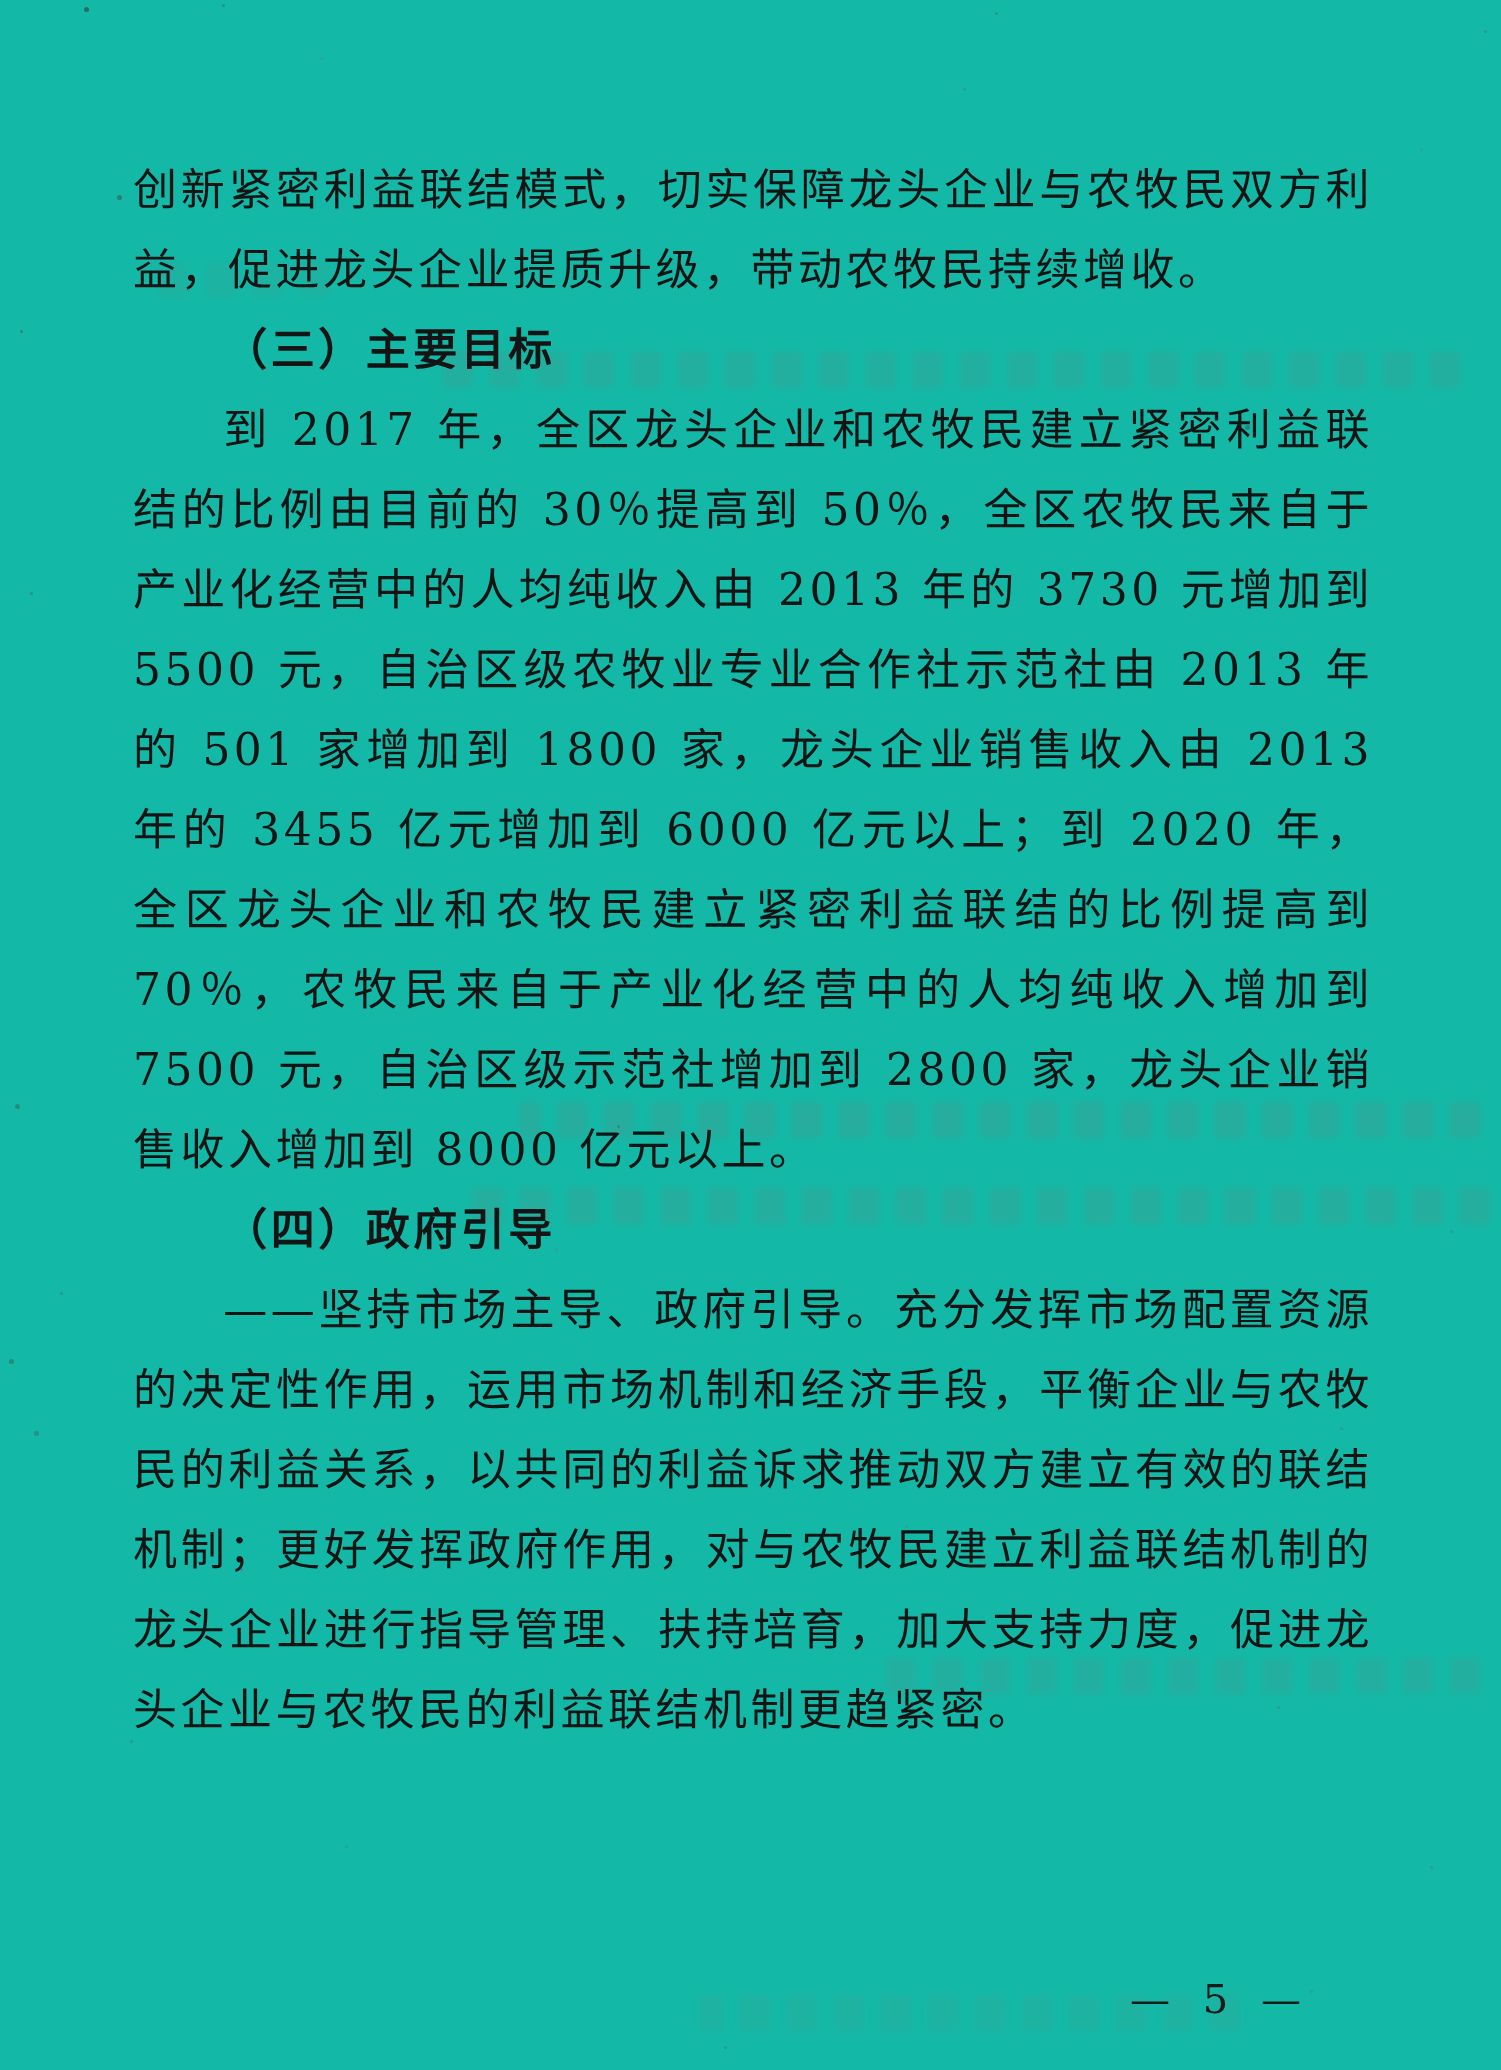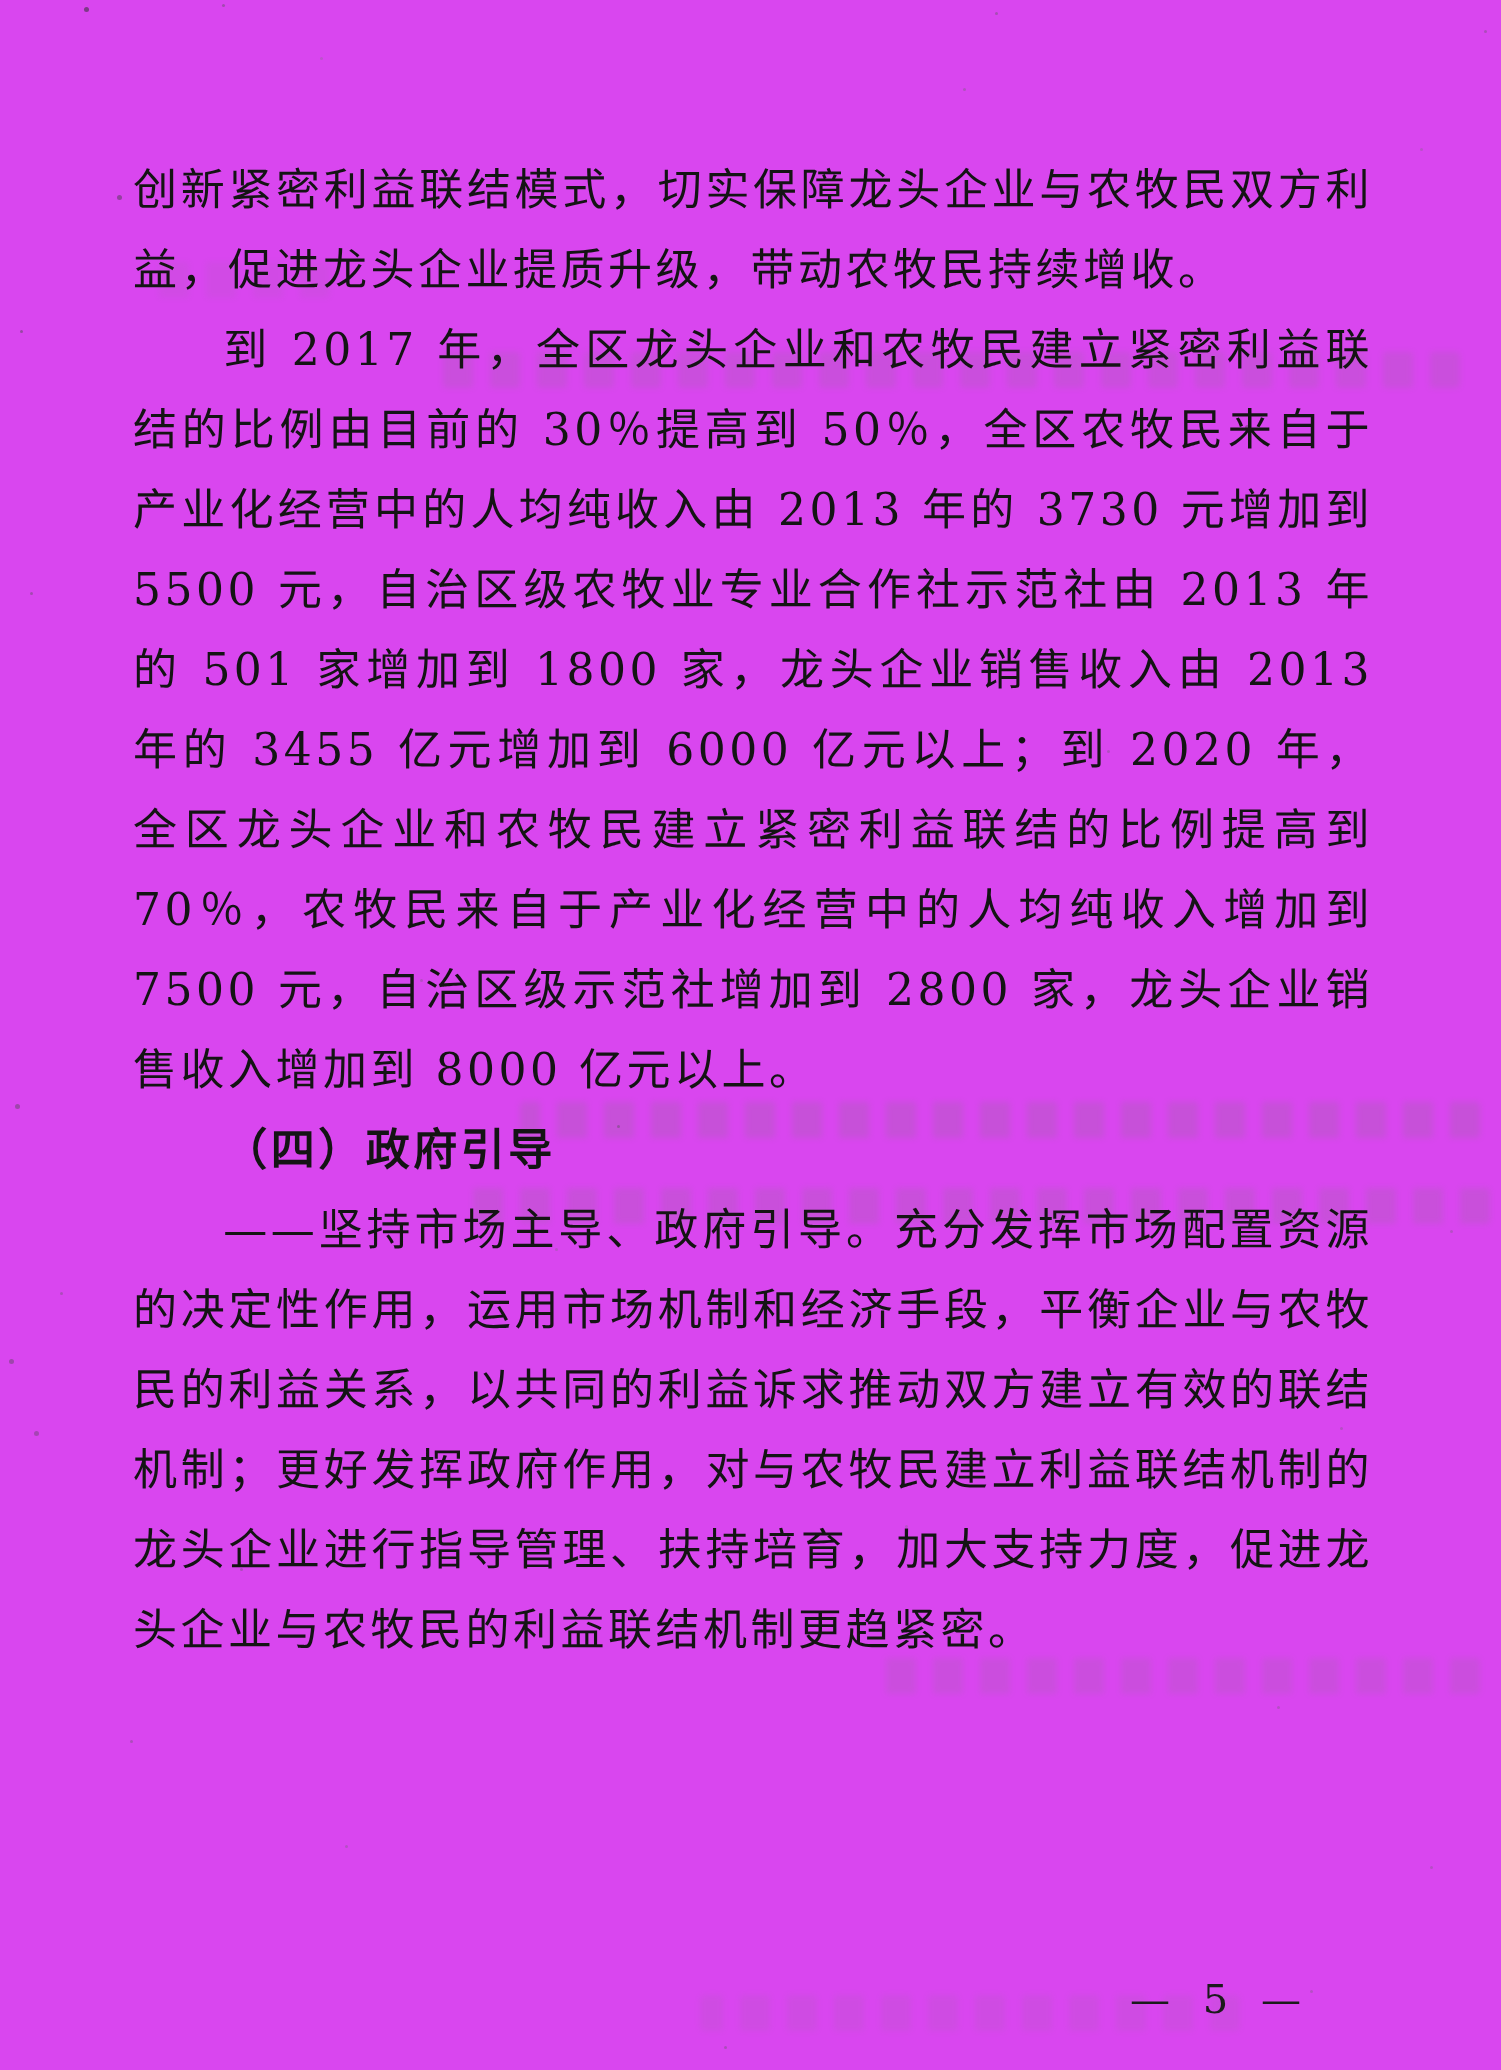--- a/index.html
+++ b/index.html
@@ -1,19 +1,19 @@
 <!DOCTYPE html>
 <html lang="zh-CN"><head>
 <meta charset="utf-8">
 <style>
   html,body{margin:0;padding:0;background:#ffffff;}
   .page{
     position:relative;
     width:1501px;height:2070px;
-    background:#d946ef;
+    background:#14b8a6;
     overflow:hidden;
     font-family:"DejaVu Serif","Liberation Serif",serif;
     color:#141414;
   }
   
   .content{
     position:absolute;
     top:150px;left:133px;
     width:1240px;
   }
@@ -104,20 +104,21 @@
   <div class="ghost g2"></div>
   <div class="ghost g3"></div>
   <div class="ghost g4"></div>
   <div class="ghost g5"></div>
   <div class="ghost g6"></div>
 
   <main class="content">
 
     <p class="para no-indent">创新紧密利益联结模式，切实保障龙头企业与农牧民双方利益，促进龙头企业提质升级，带动农牧民持续增收。</p>
 
+    <p class="para heading">（三）主要目标</p>
 
     <p class="para">到 2017 年，全区龙头企业和农牧民建立紧密利益联结的比例由目前的 30％提高到 50％，全区农牧民来自于产业化经营中的人均纯收入由 2013 年的 3730 元增加到 5500 元，自治区级农牧业专业合作社示范社由 2013 年的 501 家增加到 1800 家，龙头企业销售收入由 2013 年的 3455 亿元增加到 6000 亿元以上；到 2020 年，全区龙头企业和农牧民建立紧密利益联结的比例提高到 70％，农牧民来自于产业化经营中的人均纯收入增加到 7500 元，自治区级示范社增加到 2800 家，龙头企业销售收入增加到 8000 亿元以上。</p>
 
     <p class="para heading">（四）政府引导</p>
 
     <p class="para"><span class="lead">——坚持市场主导、政府引导。</span><span>充分发挥市场配置资源的决定性作用，运用市场机制和经济手段，平衡企业与农牧民的利益关系，以共同的利益诉求推动双方建立有效的联结机制；更好发挥政府作用，对与农牧民建立利益联结机制的龙头企业进行指导管理、扶持培育，加大支持力度，促进龙头企业与农牧民的利益联结机制更趋紧密。</span></p>
 
 
   </main>
 

